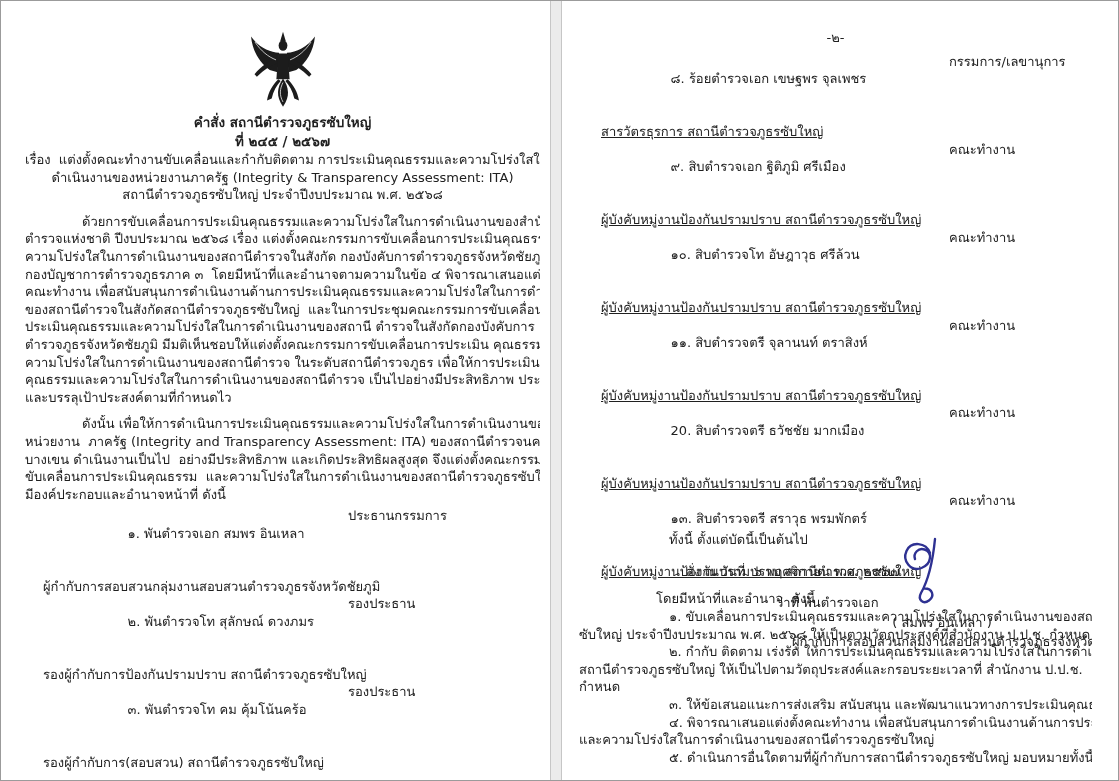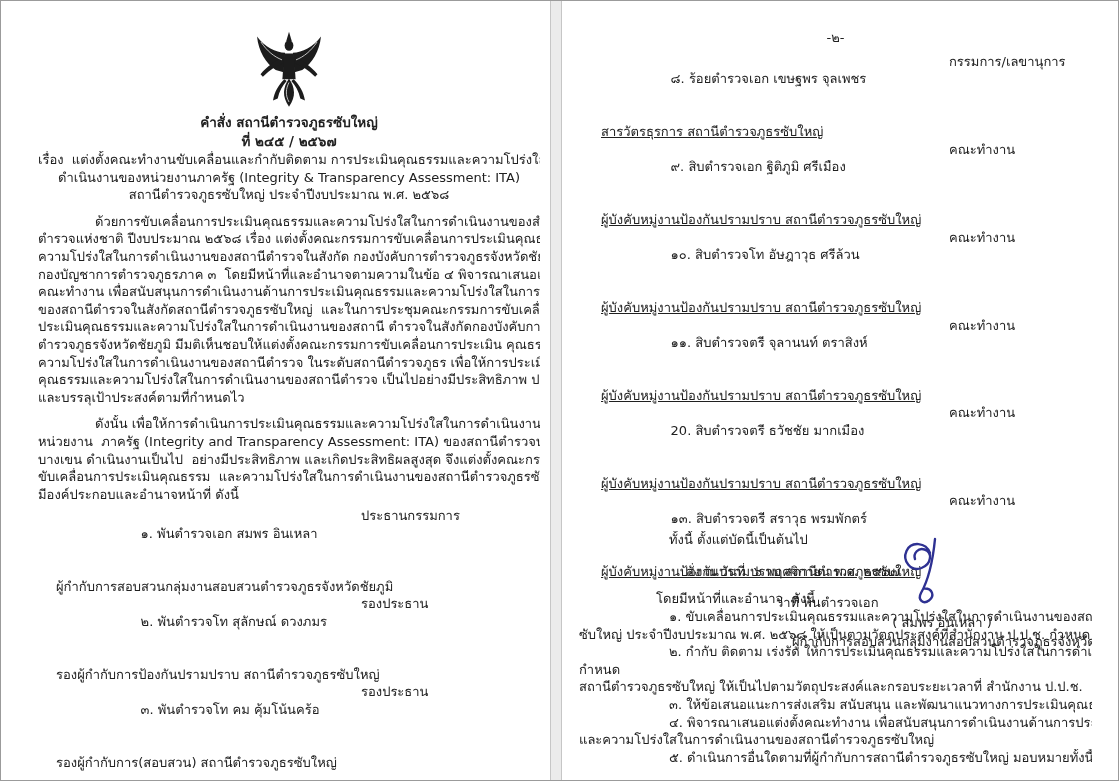--- a/index.html
+++ b/index.html
@@ -3,21 +3,21 @@
 <meta charset="utf-8">
 <style>
   html,body{margin:0;padding:0;background:#fff;}
   .viewer{
     width:1119px;height:781px;box-sizing:border-box;
     border:1px solid #9b9b9b;display:flex;overflow:hidden;
     background:#fff;color:#202020;
     font-family:"DejaVu Sans","Liberation Sans",sans-serif;
   }
   .page{background:#fff;height:100%;box-sizing:border-box;overflow:hidden;position:relative;}
-  .page-1{width:549px;padding:0 10px 0 37px;}
+  .page-1{width:549px;padding:0 10px 0 24px;}
   .gutter{width:10px;background:#ebebeb;border-left:1px solid #c6c6c6;border-right:1px solid #c6c6c6;}
   .page-2{flex:1;padding:0 26px 0 17px;}
   .l{font-size:13px;line-height:17.6px;white-space:pre;overflow:hidden;}
   .hdr{font-size:13.5px;line-height:19px;font-weight:bold;text-align:center;white-space:pre;}
   .center{text-align:center;}
   .emblem{display:block;margin:30px auto 4px auto;}
   .para{margin-top:9px;}
   .para div.l:first-of-type{text-indent:57px;}
   .members{margin-top:4px;}
   .member .nameline{position:relative;padding-left:53px;}
@@ -243,23 +243,23 @@
 
               <div class="l">ซับใหญ่ ประจำปีงบประมาณ พ.ศ. ๒๕๖๘ ให้เป็นตามวัตถุประสงค์ที่สำนักงาน ป.ป.ช. กำหนด</div>
             </div>
         </div>
 
         <div class="duty">
           <div>
 
               <div class="l">๒. กำกับ ติดตาม เร่งรัด ให้การประเมินคุณธรรมและความโปร่งใสในการดำเนินงานของ</div>
 
+              <div class="l">สถานีตำรวจภูธรซับใหญ่ ให้เป็นไปตามวัตถุประสงค์และกรอบระยะเวลาที่ สำนักงาน ป.ป.ช.</div>
+
               <div class="l">กำหนด</div>
-
-              <div class="l">สถานีตำรวจภูธรซับใหญ่ ให้เป็นไปตามวัตถุประสงค์และกรอบระยะเวลาที่ สำนักงาน ป.ป.ช.</div>
             </div>
         </div>
 
         <div class="duty">
           <div>
 
               <div class="l">๓. ให้ข้อเสนอแนะการส่งเสริม สนับสนุน และพัฒนาแนวทางการประเมินคุณธรรม  และ</div>
 
             </div>
         </div>

